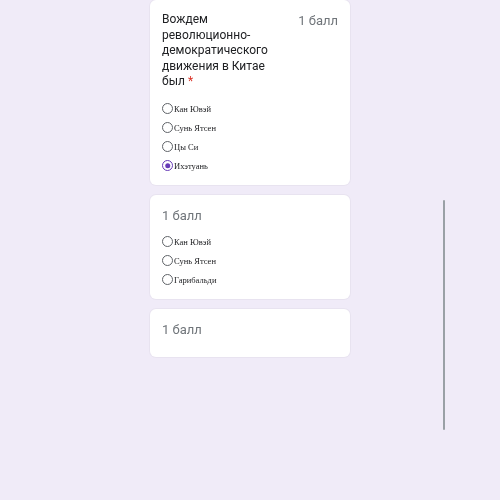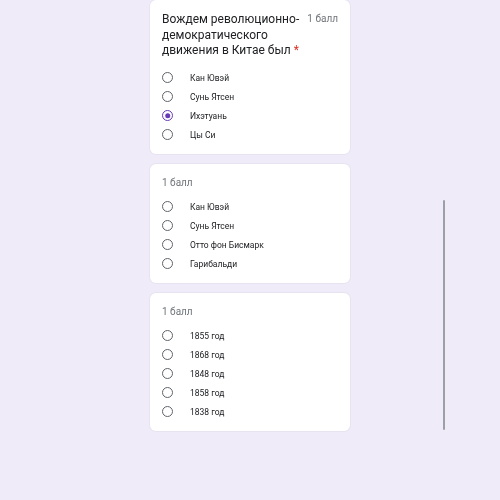--- a/index.html
+++ b/index.html
@@ -35,32 +35,33 @@
   }
   .q-title {
     font-size: 12px;
     line-height: 1.3;
     color: #202124;
     flex: 1;
     font-weight: 400;
   }
   .q-title .req { color: #d93025; }
   .q-points {
-    font-size: 10px;
+    font-size: 13px;
     color: #70757a;
     white-space: nowrap;
     padding-top: 1px;
   }
   .options { display: flex; flex-direction: column; gap: 1px; }
   .option {
     display: flex;
     align-items: center;
-    gap: 17px;
+    gap: 1px;
     padding: 3.5px 0;
     cursor: pointer;
+    font-family: Liberation Serif, serif;
   }
   .radio {
     width: 11px;
     height: 11px;
     border: 1.5px solid #5f6368;
     border-radius: 50%;
     flex-shrink: 0;
     position: relative;
     background: #fff;
   }
@@ -106,77 +107,51 @@
     <div class="options">
       <div class="option">
         <span class="radio"></span>
         <span class="opt-label">Кан Ювэй</span>
       </div>
       <div class="option">
         <span class="radio"></span>
         <span class="opt-label">Сунь Ятсен</span>
       </div>
       <div class="option">
+        <span class="radio"></span>
+        <span class="opt-label">Цы Си</span>
+      </div>
+      <div class="option">
         <span class="radio selected"></span>
         <span class="opt-label">Ихэтуань</span>
-      </div>
-      <div class="option">
-        <span class="radio"></span>
-        <span class="opt-label">Цы Си</span>
       </div>
     </div>
   </div>
 
   <div class="card">
     <div class="q-header">
       <div class="q-points">1 балл</div>
     </div>
     <div class="options">
       <div class="option">
         <span class="radio"></span>
         <span class="opt-label">Кан Ювэй</span>
       </div>
       <div class="option">
         <span class="radio"></span>
         <span class="opt-label">Сунь Ятсен</span>
       </div>
       <div class="option">
         <span class="radio"></span>
-        <span class="opt-label">Отто фон Бисмарк</span>
-      </div>
-      <div class="option">
-        <span class="radio"></span>
         <span class="opt-label">Гарибальди</span>
       </div>
     </div>
   </div>
 
   <div class="card">
     <div class="q-header">
       <div class="q-points">1 балл</div>
     </div>
-    <div class="options">
-      <div class="option">
-        <span class="radio"></span>
-        <span class="opt-label">1855 год</span>
-      </div>
-      <div class="option">
-        <span class="radio"></span>
-        <span class="opt-label">1868 год</span>
-      </div>
-      <div class="option">
-        <span class="radio"></span>
-        <span class="opt-label">1848 год</span>
-      </div>
-      <div class="option">
-        <span class="radio"></span>
-        <span class="opt-label">1858 год</span>
-      </div>
-      <div class="option">
-        <span class="radio"></span>
-        <span class="opt-label">1838 год</span>
-      </div>
-    </div>
   </div>
 
 </div>
 
 <div class="scroll-indicator"></div>
 
 </body></html>

